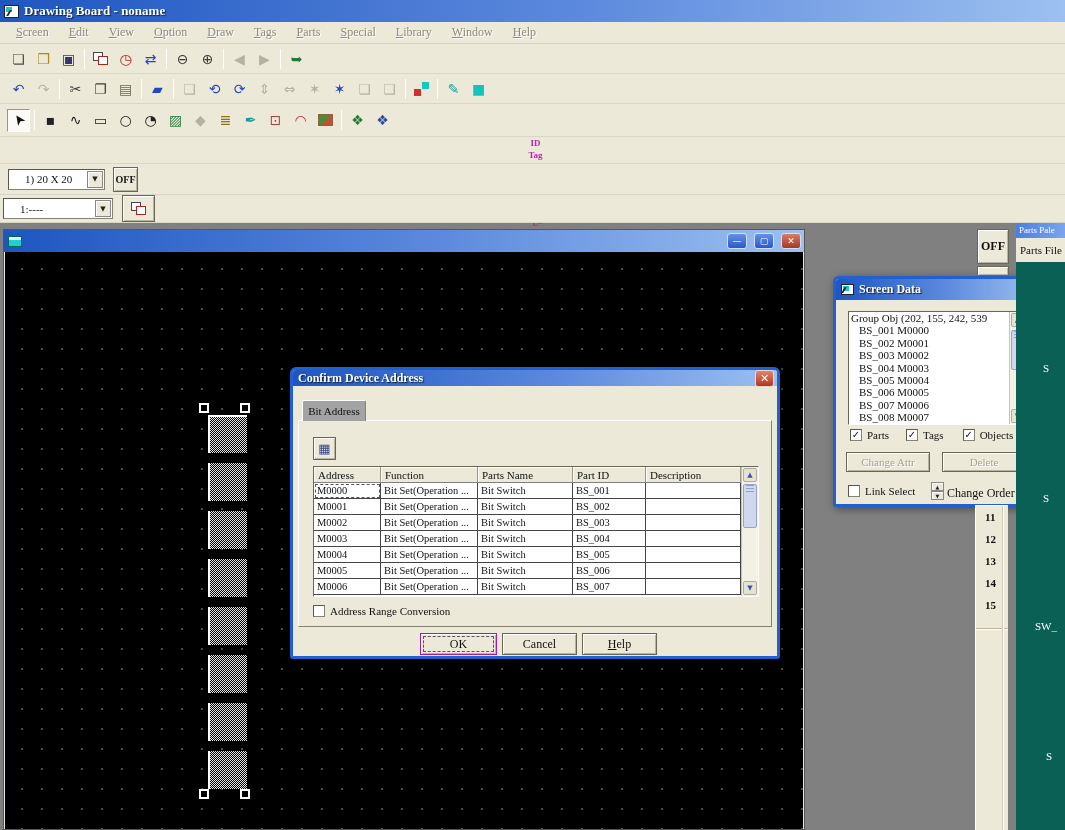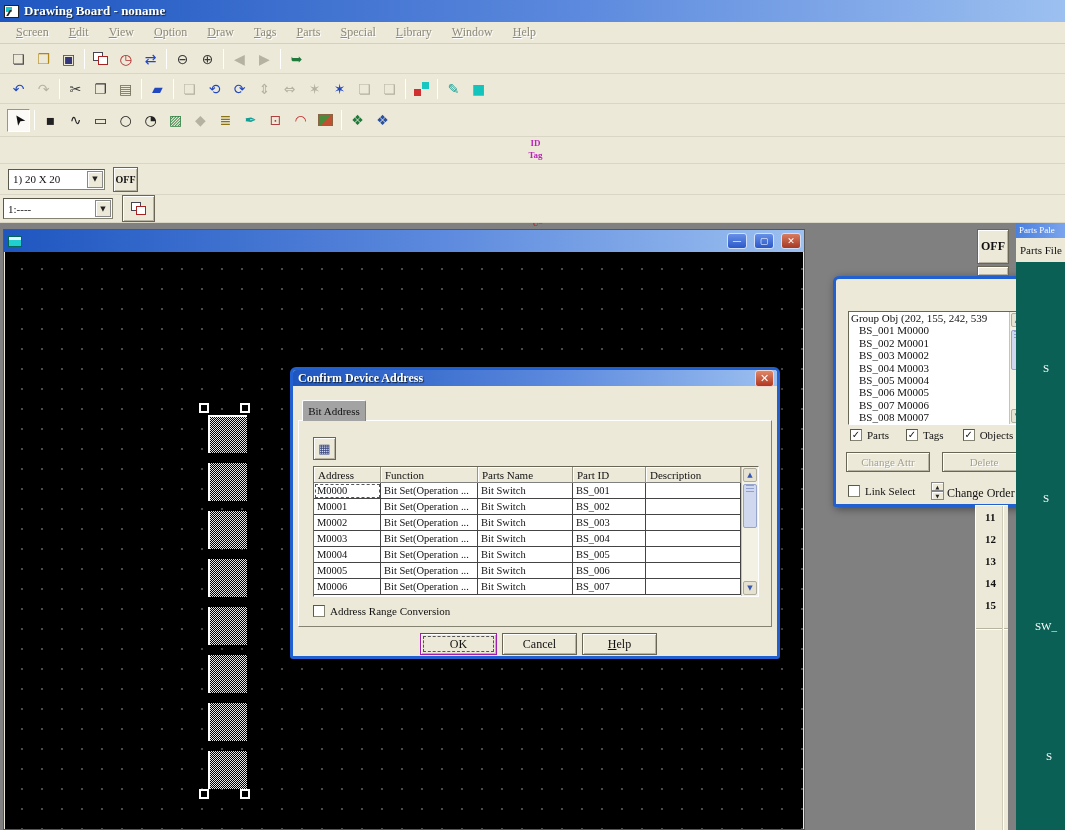--- a/index.html
+++ b/index.html
@@ -39,21 +39,21 @@
   .pages i { position:absolute; background:#fff; border:1px solid #445; width:10px; height:9px; display:block; }
   .pages i:first-child { left:0; top:0; }
   .pages i:last-child { right:0; bottom:0; border-color:#a22; }
   .sq2 { position:relative; width:15px; height:14px; display:block; }
   .sq2 i { position:absolute; width:7px; height:7px; display:block; }
   .sq2 i:first-child { left:0; bottom:0; background:#d03030; }
   .sq2 i:last-child { right:0; top:0; background:#18c8c0; }
   .imgsw { width:15px; height:12px; border:1px solid #864; background:linear-gradient(135deg,#4a8a3a 0 50%,#c05030 50% 100%); display:block; }
 
   .combo { height:21px; background:#fff; border:1px solid #848270; border-top-color:#5a584a; border-left-color:#5a584a; display:flex; align-items:center; position:relative; }
-  .combo .val { flex:1; padding-left:4px; font-size:11px; }
+  .combo .val { flex:1; padding-left:16px; font-size:11px; }
   .combo .drop { width:16px; height:17px; margin-right:1px; background:#ece9d8; border:1px solid #888; box-shadow:inset 1px 1px 0 #fff; font-size:7px; display:flex; align-items:center; justify-content:center; color:#222; font-family:"DejaVu Sans",sans-serif; }
 
   .btn3d { background:#ece9d8; border:1px solid #6a6655; box-shadow:inset 1px 1px 0 #fff, inset -1px -1px 0 #b8b4a4; display:flex; align-items:center; justify-content:center; }
   .offbtn { width:25px; height:25px; margin-left:8px; font-weight:bold; font-size:10px; }
   .bigiconbtn { width:33px; height:27px; margin-left:9px; }
 
   
   #child { position:absolute; left:3px; top:229px; width:802px; height:601px; background:#ece9d8; border:1px solid #565656; }
   #child-title { height:22px; background:linear-gradient(90deg,#1e56c0,#5d8ade 55%,#9cc0f0); display:flex; align-items:center; padding:0 3px 0 4px; gap:5px; }
   #child-title .title { color:#fff; font-weight:bold; font-size:12px; flex:1; text-shadow:1px 1px 1px #123;margin-top:43px; }
@@ -463,20 +463,25 @@
           <span>Address Range Conversion</span>
         </div>
       </div>
       <div class="btn3d dlgbtn default" id="btn-ok">OK</div>
       <div class="btn3d dlgbtn" id="btn-cancel">Cancel</div>
       <div class="btn3d dlgbtn ul-first" id="btn-help"><u>H</u>elp</div>
     </div>
   </div>
 
   <div class="frame" id="sd">
+    <div class="ftitle">
+      <span class="appicon" style="width:13px;height:11px;"></span>
+      <span class="title">Screen Data</span>
+      <span class="xbtn" style="width:17px;height:16px;">✕</span>
+    </div>
     <div id="sd-body">
       <div id="sd-list">
         <div class="li">Group Obj (202, 155, 242, 539</div>
           <div class="li ind">BS_001  M0000</div>
           <div class="li ind">BS_002  M0001</div>
           <div class="li ind">BS_003  M0002</div>
           <div class="li ind">BS_004  M0003</div>
           <div class="li ind">BS_005  M0004</div>
           <div class="li ind">BS_006  M0005</div>
           <div class="li ind">BS_007  M0006</div>

